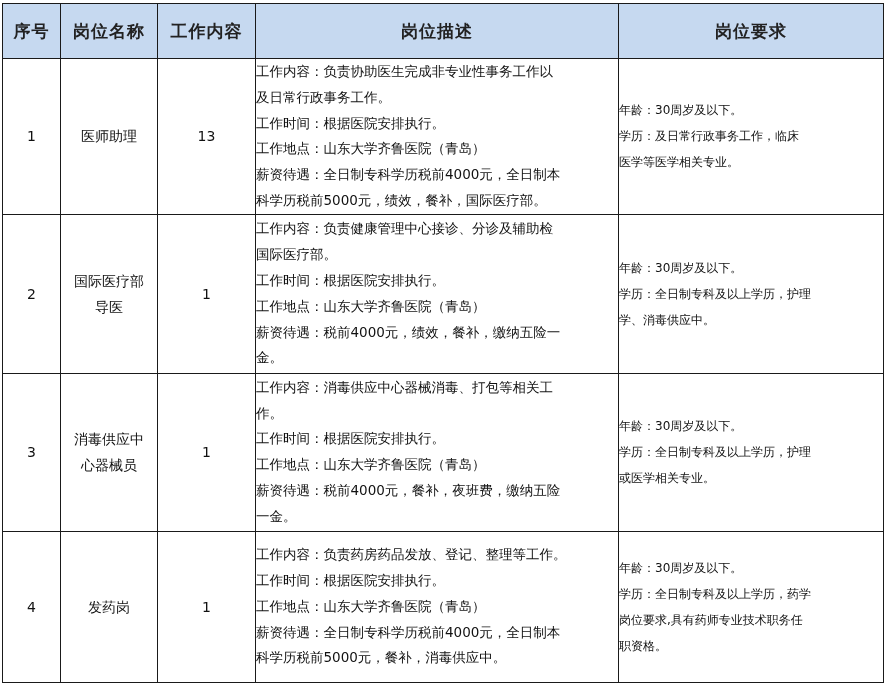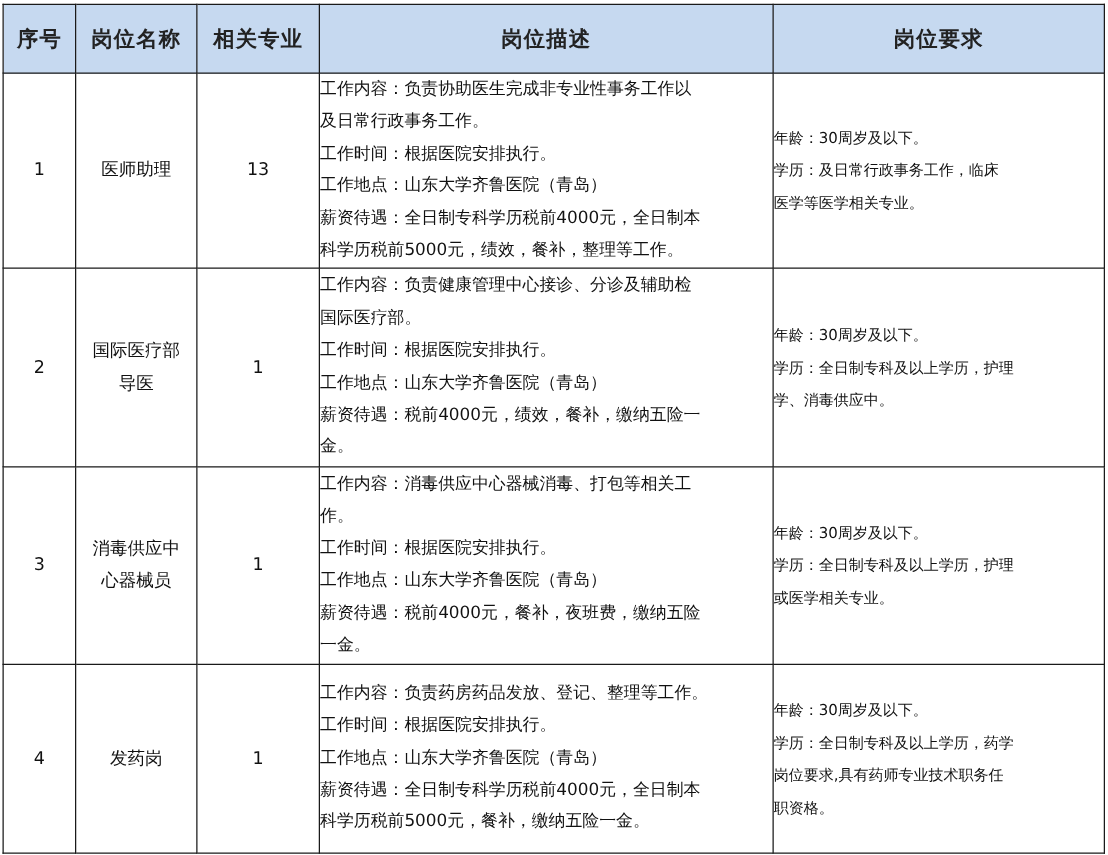--- a/index.html
+++ b/index.html
@@ -24,40 +24,40 @@
     <col style="width:58px">
     <col style="width:97px">
     <col style="width:98px">
     <col style="width:363px">
     <col style="width:265px">
   </colgroup>
   <thead>
     <tr style="height:55px">
       <th>序号</th>
       <th>岗位名称</th>
-      <th>相关专业</th>
+      <th>工作内容</th>
       <th>岗位描述</th>
       <th>岗位要求</th>
     </tr>
   </thead>
   <tbody>
 
     <tr style="height:155px">
       <td class="center">1</td>
       <td class="center">
         <span class="name">医师助理</span>
       </td>
       <td class="center">13</td>
       <td class="desc">
         <span class="line">工作内容：负责协助医生完成非专业性事务工作以</span>
         <span class="line">及日常行政事务工作。</span>
         <span class="line">工作时间：根据医院安排执行。</span>
         <span class="line">工作地点：山东大学齐鲁医院（青岛）</span>
         <span class="line">薪资待遇：全日制专科学历税前4000元，全日制本</span>
-        <span class="line">科学历税前5000元，绩效，餐补，整理等工作。</span>
+        <span class="line">科学历税前5000元，绩效，餐补，国际医疗部。</span>
       </td>
       <td class="req">
         <span class="line">年龄：30周岁及以下。</span>
         <span class="line">学历：及日常行政事务工作，临床</span>
         <span class="line">医学等医学相关专业。</span>
       </td>
     </tr>
 
     <tr style="height:159px">
       <td class="center">2</td>
@@ -107,21 +107,21 @@
       <td class="center">4</td>
       <td class="center">
         <span class="name">发药岗</span>
       </td>
       <td class="center">1</td>
       <td class="desc">
         <span class="line">工作内容：负责药房药品发放、登记、整理等工作。</span>
         <span class="line">工作时间：根据医院安排执行。</span>
         <span class="line">工作地点：山东大学齐鲁医院（青岛）</span>
         <span class="line">薪资待遇：全日制专科学历税前4000元，全日制本</span>
-        <span class="line">科学历税前5000元，餐补，缴纳五险一金。</span>
+        <span class="line">科学历税前5000元，餐补，消毒供应中。</span>
       </td>
       <td class="req">
         <span class="line">年龄：30周岁及以下。</span>
         <span class="line">学历：全日制专科及以上学历，药学</span>
         <span class="line">岗位要求,具有药师专业技术职务任</span>
         <span class="line">职资格。</span>
       </td>
     </tr>
   </tbody>
 </table>

